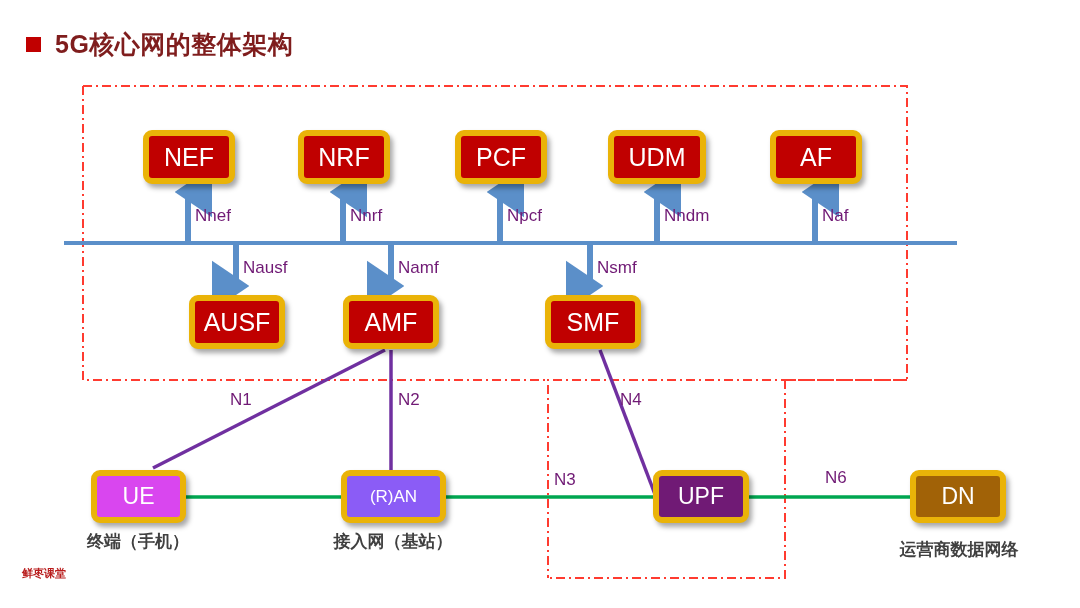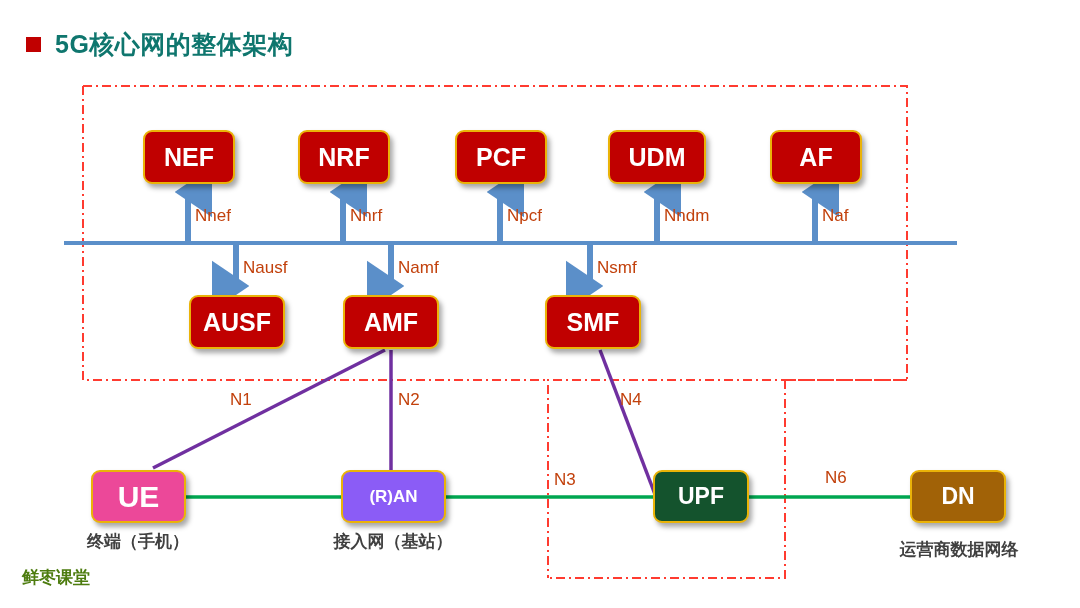--- a/index.html
+++ b/index.html
@@ -29,98 +29,98 @@
   }
   #title-bullet {
     width: 15px;
     height: 15px;
     background: #C00000;
     display: block;
   }
   #title-text {
     font-size: 25px;
     font-weight: bold;
-    color: #0f766e;
+    color: #7f1d1d;
     letter-spacing: 0.5px;
     white-space: nowrap;
   }
 
   
   #lines {
     position: absolute;
     left: 0;
     top: 0;
     width: 1080px;
     height: 608px;
   }
 
   
   .node {
     position: absolute;
     border-radius: 9px;
     color: #ffffff;
-    font-weight: bold;
+    font-weight: normal;
     display: flex;
     align-items: center;
     justify-content: center;
     box-shadow: 3px 4px 5px rgba(0,0,0,0.34);
-    border: 2px solid #eab308;
+    border: 6px solid #eab308;
     box-sizing: border-box;
     z-index: 4;
   }
   .node.nf {
     background: #C00000;
     font-size: 25px;
   }
   .node.ue {
-    background: #ec4899;
-    font-size: 30px;
+    background: #d946ef;
+    font-size: 23px;
   }
   .node.ran {
     background: #8b5cf6;
     font-size: 17px;
   }
   .node.upf {
-    background: #14532d;
+    background: #701a75;
     font-size: 23px;
     align-items: center;
   }
   .node.dn {
     background: #a16207;
     font-size: 23px;
   }
 
   
   .iface-label {
     position: absolute;
     font-size: 17px;
-    color: #c2410c;
+    color: #701a75;
     white-space: nowrap;
     z-index: 5;
   }
 
   
   .caption {
     position: absolute;
     font-size: 17px;
     font-weight: bold;
     color: #404040;
     white-space: nowrap;
     text-align: center;
     z-index: 5;
   }
 
   
   #watermark {
     position: absolute;
     left: 22px;
     top: 566px;
-    font-size: 17px;
+    font-size: 11px;
     font-weight: bold;
-    color: #4d7c0f;
+    color: #b91c1c;
     white-space: nowrap;
     z-index: 6;
   }
 </style>
 </head>
 <body>
 
 <div id="canvas">
 
   <div id="title-row">

